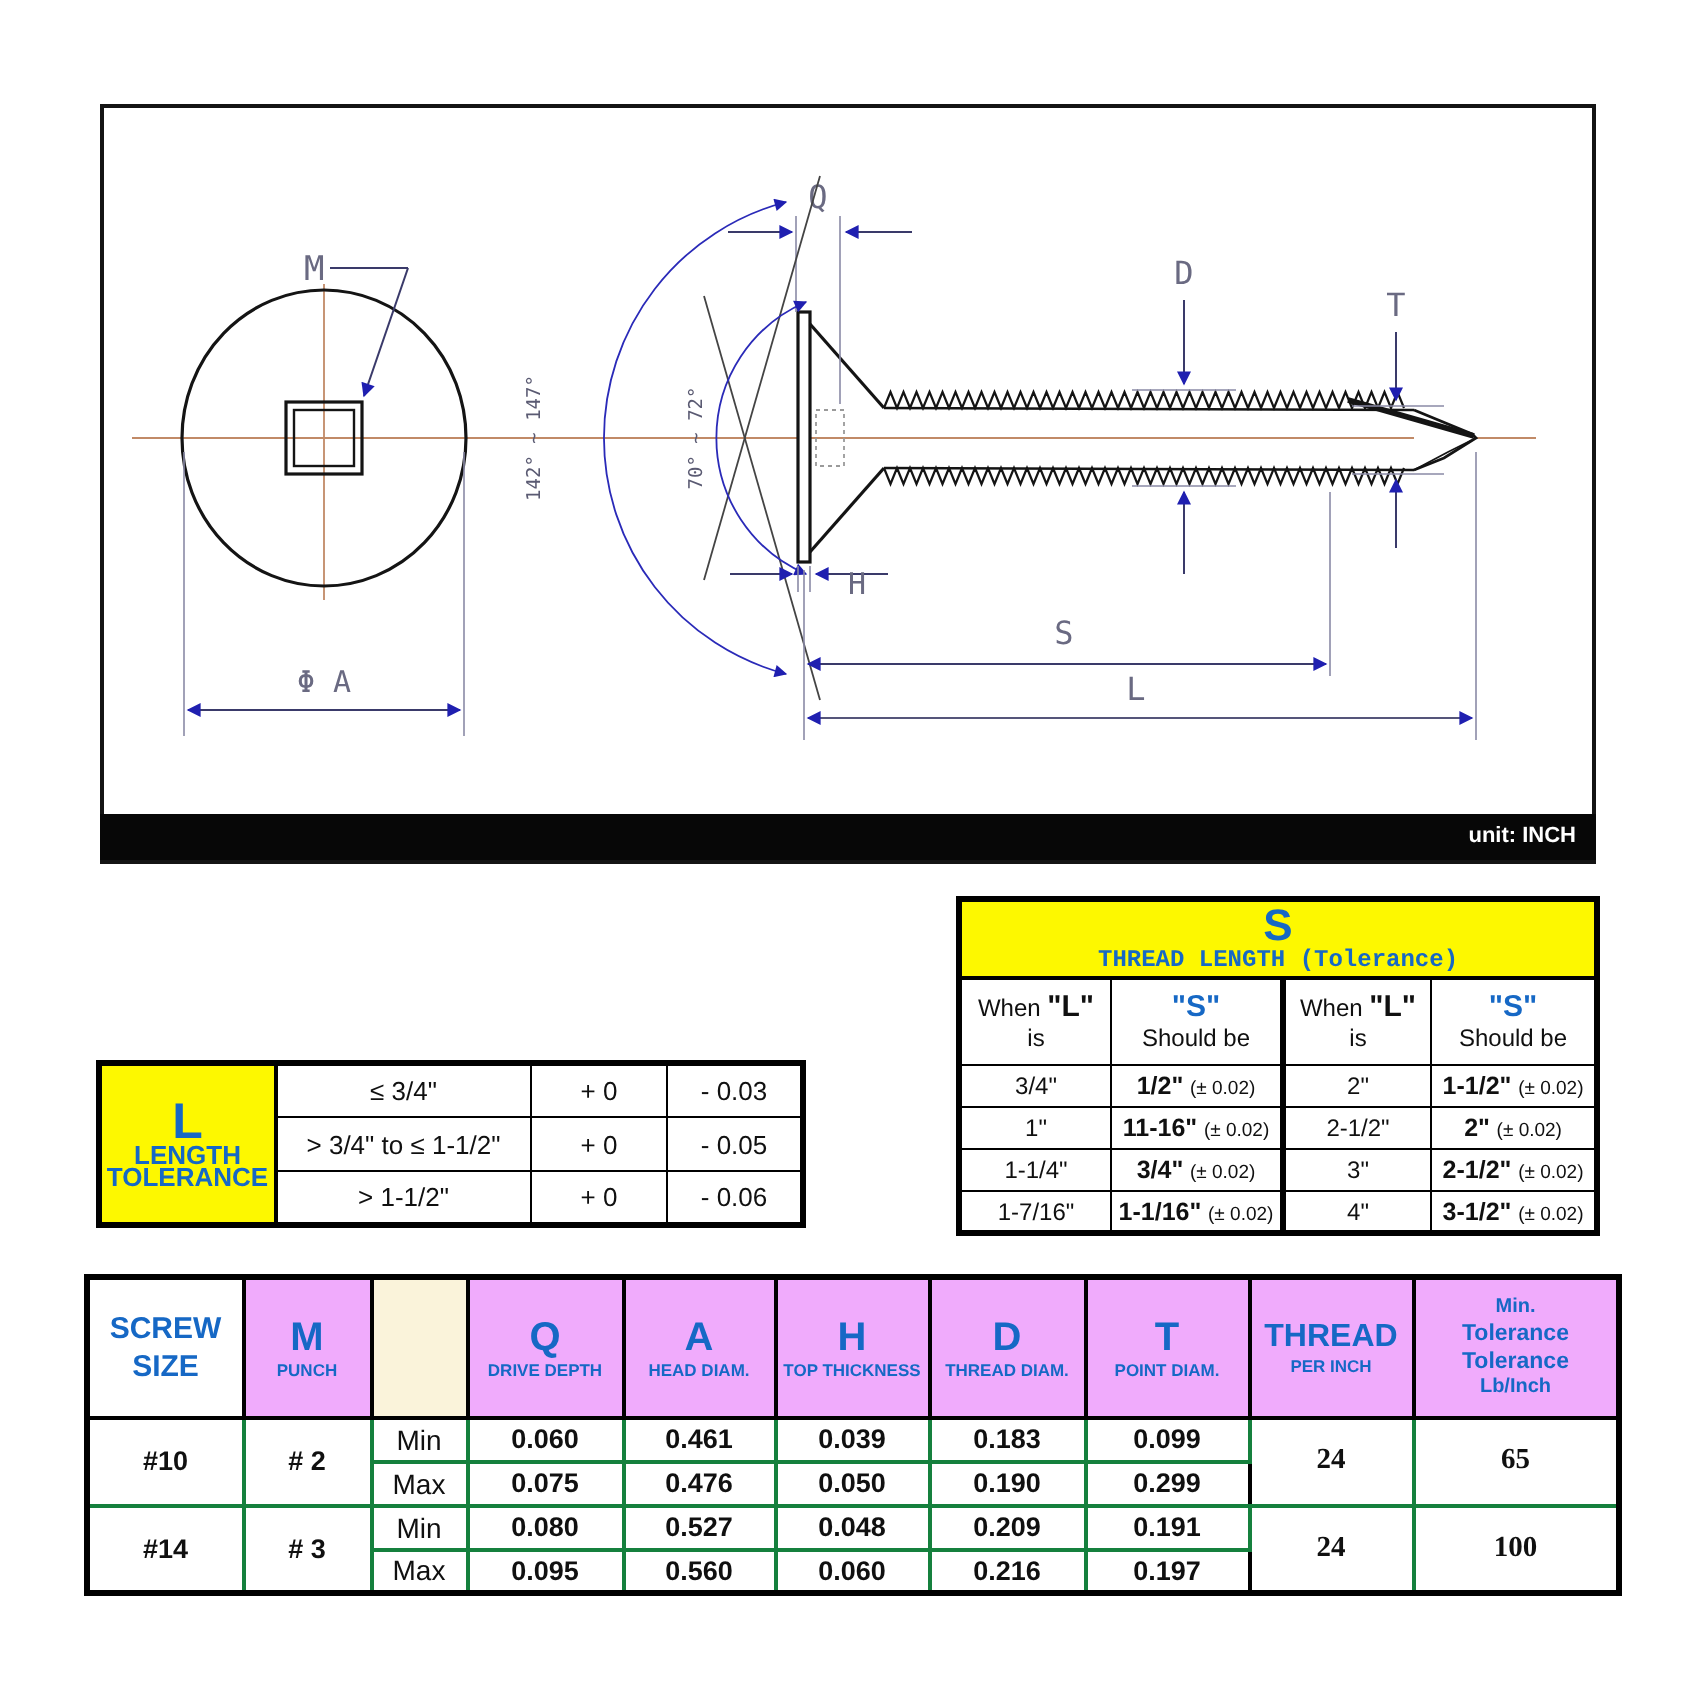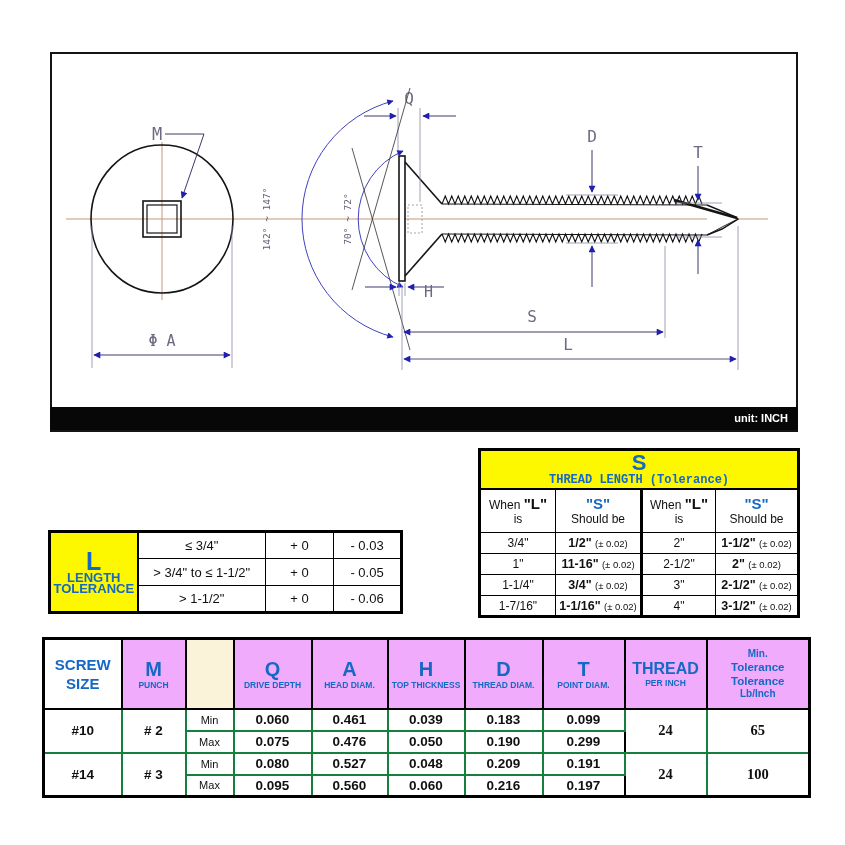--- a/index.html
+++ b/index.html
@@ -49,21 +49,21 @@
   .spec-table td { border:2px solid #15803d; height:22px; font-size:13px; }
   .spec-table .white-h { background:#ffffff; }
   .spec-table .cream-h { background:#faf3da; }
   .spec-table .h-letter { font-size:20px; font-weight:bold; line-height:22px; color:#1668c5; }
   .spec-table .h-big { font-size:16px; font-weight:bold; color:#1668c5; }
   .spec-table .h-sub { font-size:8.5px; font-weight:bold; color:#1668c5; line-height:10px; }
   .spec-table .h-size { font-size:15px; font-weight:bold; color:#1668c5; line-height:19px; }
   .spec-table .h-str1 { font-size:10px; font-weight:bold; color:#1668c5; line-height:12px; }
   .spec-table .h-str2 { font-size:11.5px; font-weight:bold; color:#1668c5; line-height:14px; }
   .spec-table .bold-val { font-weight:bold; font-size:13.5px; }
-  .spec-table .minmax { font-size:11px; }
+  .spec-table .minmax { font-size:14px; }
   .spec-table .group-start td { border-top:2px solid #000; }
   .spec-table .heavy-l { border-left:2px solid #000; }
   .spec-table .big-num { font-weight:bold; font-size:14.5px;font-family:Liberation Serif, serif; }
 </style>
 </head>
 <body>
 
 <div class="sheet">
 
   <div class="draw-box">

